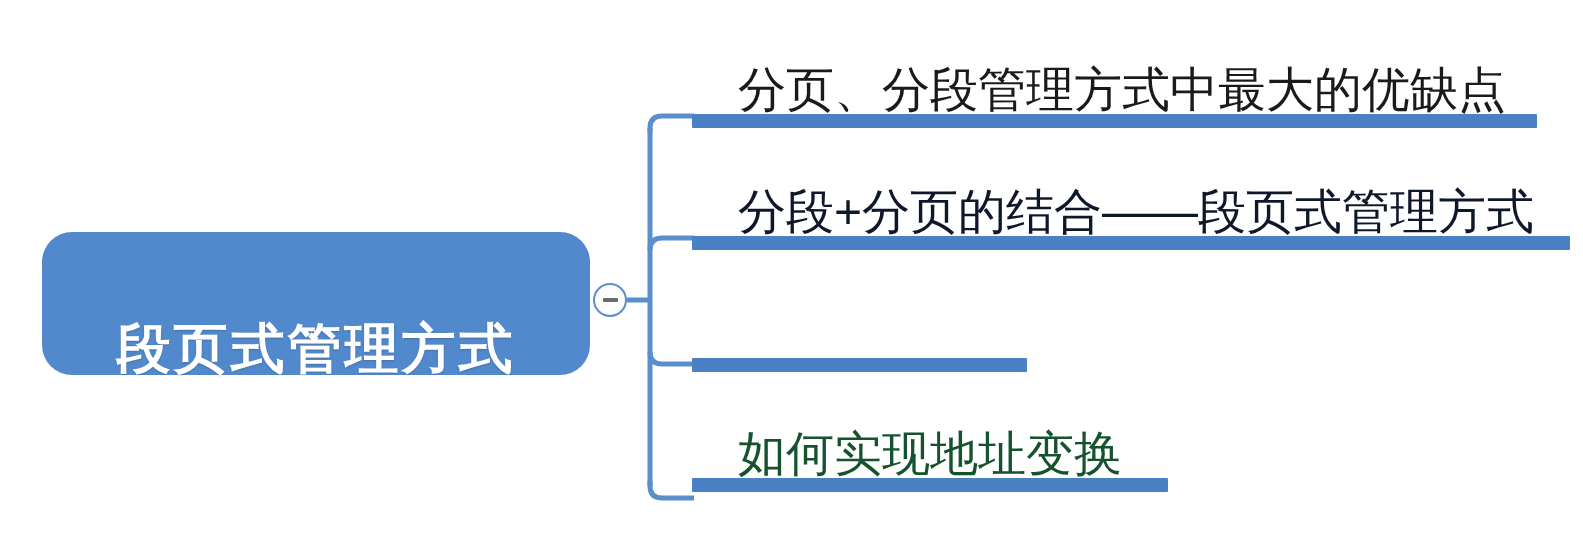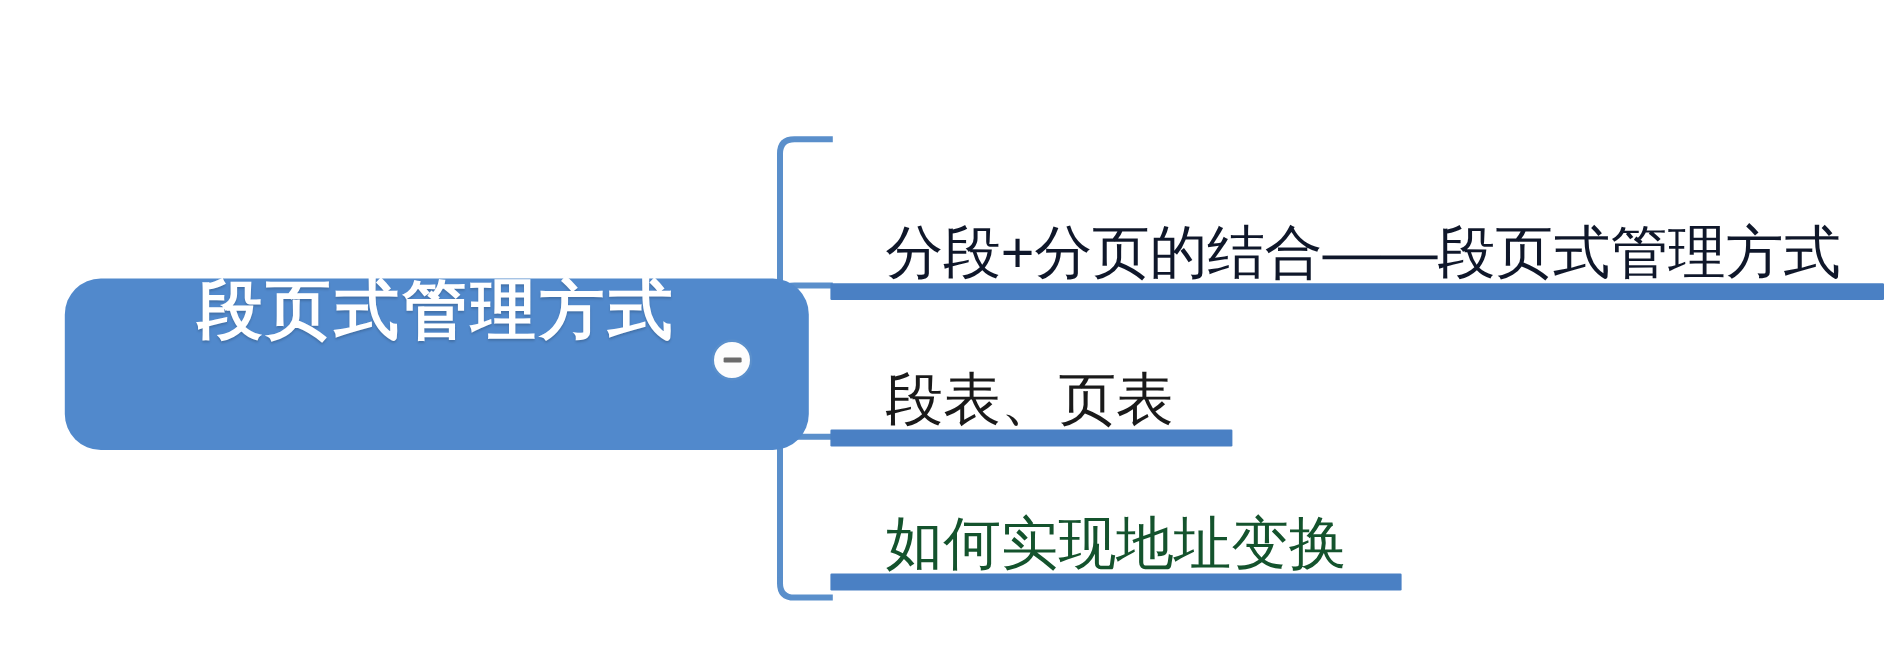--- a/index.html
+++ b/index.html
@@ -15,28 +15,28 @@
     position: relative;
     width: 1583px;
     height: 550px;
     background: #ffffff;
     overflow: hidden;
   }
 
   
   #root-node {
     position: absolute;
-    left: 54px;
+    left: 42px;
     top: 232px;
-    width: 620px;
+    width: 548px;
     height: 143px;
     background: #5189cc;
     border-radius: 30px;
     display: flex;
-    align-items: flex-start;
+    align-items: flex-end;
     justify-content: center;
     box-sizing: border-box;
   }
   #root-node-label {
     color: #ffffff;
     font-size: 54px;
     font-weight: bold;
     letter-spacing: 3px;
     line-height: 1;
     white-space: nowrap;
@@ -131,28 +131,31 @@
   </svg>
 
   <div id="root-node" style="background: rgb(81, 137, 204);">
     <span id="root-node-label" style="color: rgb(255, 255, 255);">段页式管理方式</span>
   </div>
 
   <div id="collapse-toggle" style="border-color: rgb(90, 143, 203);">
     <span class="minus-glyph"></span>
   </div>
 
+  <div class="branch-node" id="branch-0">
+    <span class="branch-label" style="color: rgb(26, 26, 26);">分页、分段管理方式中最大的优缺点</span>
+    <span class="branch-underline" style="width: 845px; background: rgb(74, 128, 196);"></span>
+  </div>
 
   <div class="branch-node" id="branch-1">
     <span class="branch-label" style="color: #0f172a;">分段+分页的结合——段页式管理方式</span>
     <span class="branch-underline" style="width: 878px; background: rgb(74, 128, 196);"></span>
   </div>
 
   <div class="branch-node" id="branch-2">
-    <span class="branch-label" style="color: rgb(26, 26, 26);">段表、页表</span>
     <span class="branch-underline" style="width: 335px; background: rgb(74, 128, 196);"></span>
   </div>
 
   <div class="branch-node" id="branch-3">
     <span class="branch-label" style="color: #14532d;">如何实现地址变换</span>
     <span class="branch-underline" style="width: 476px; background: rgb(74, 128, 196);"></span>
   </div>
 
 </div>
 

